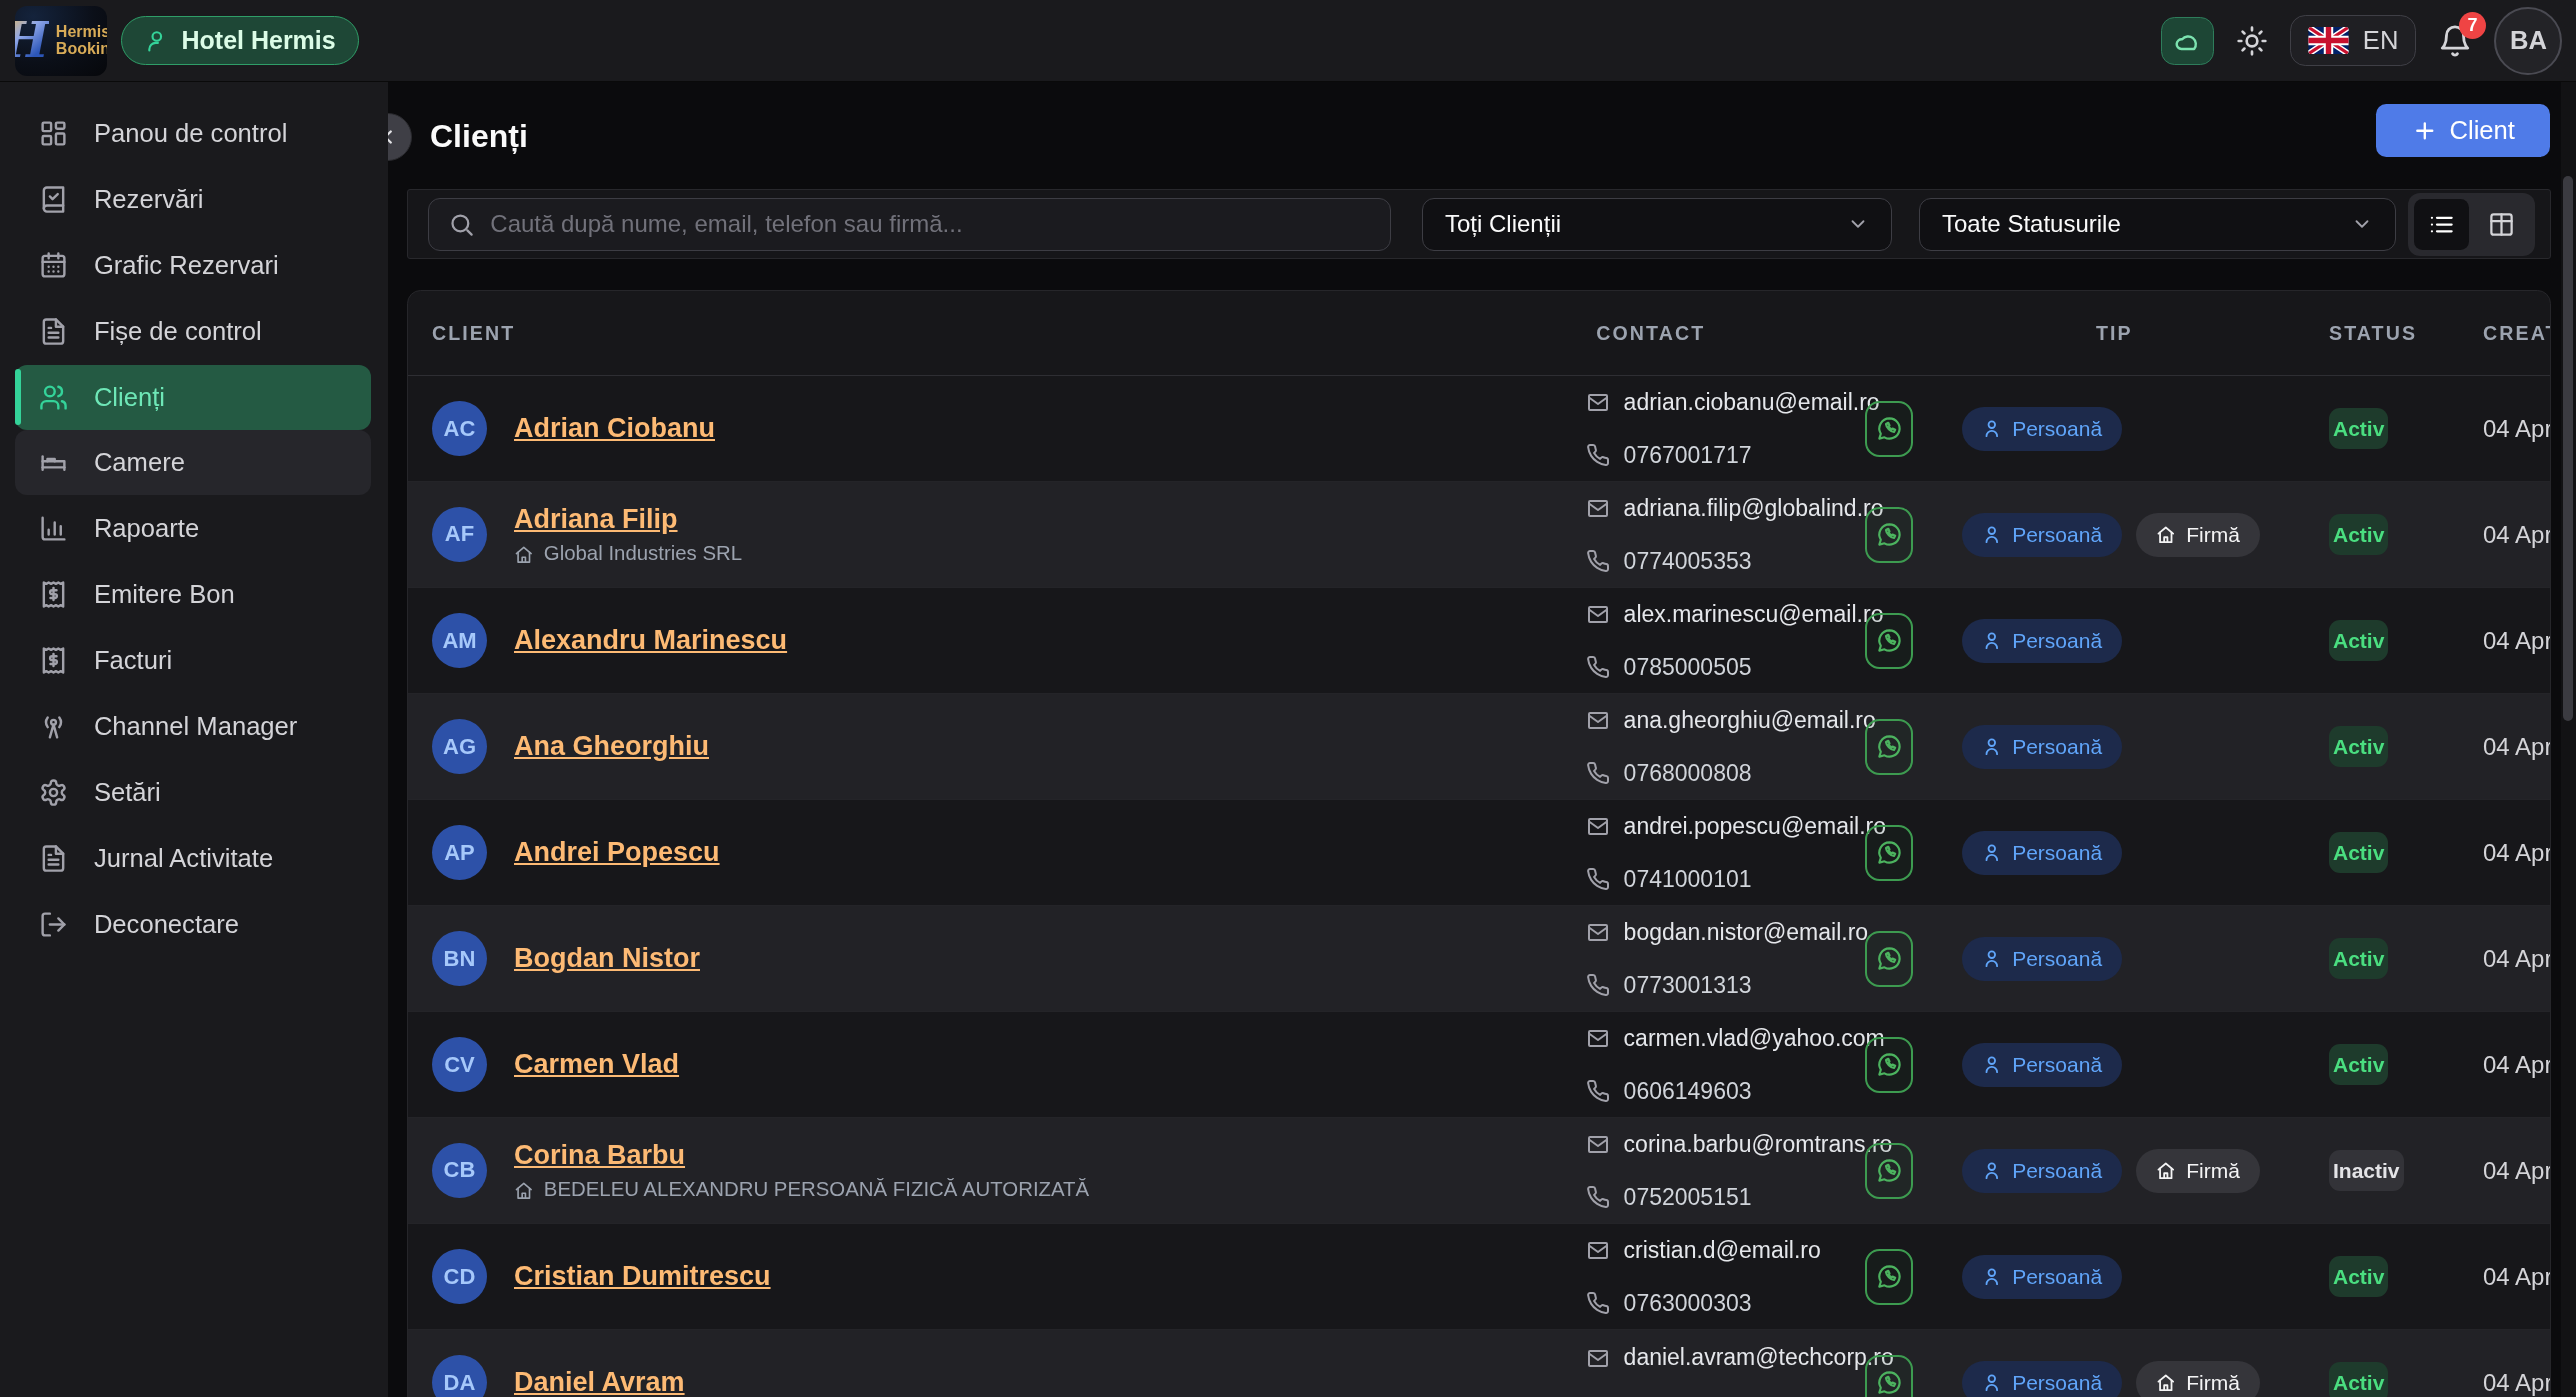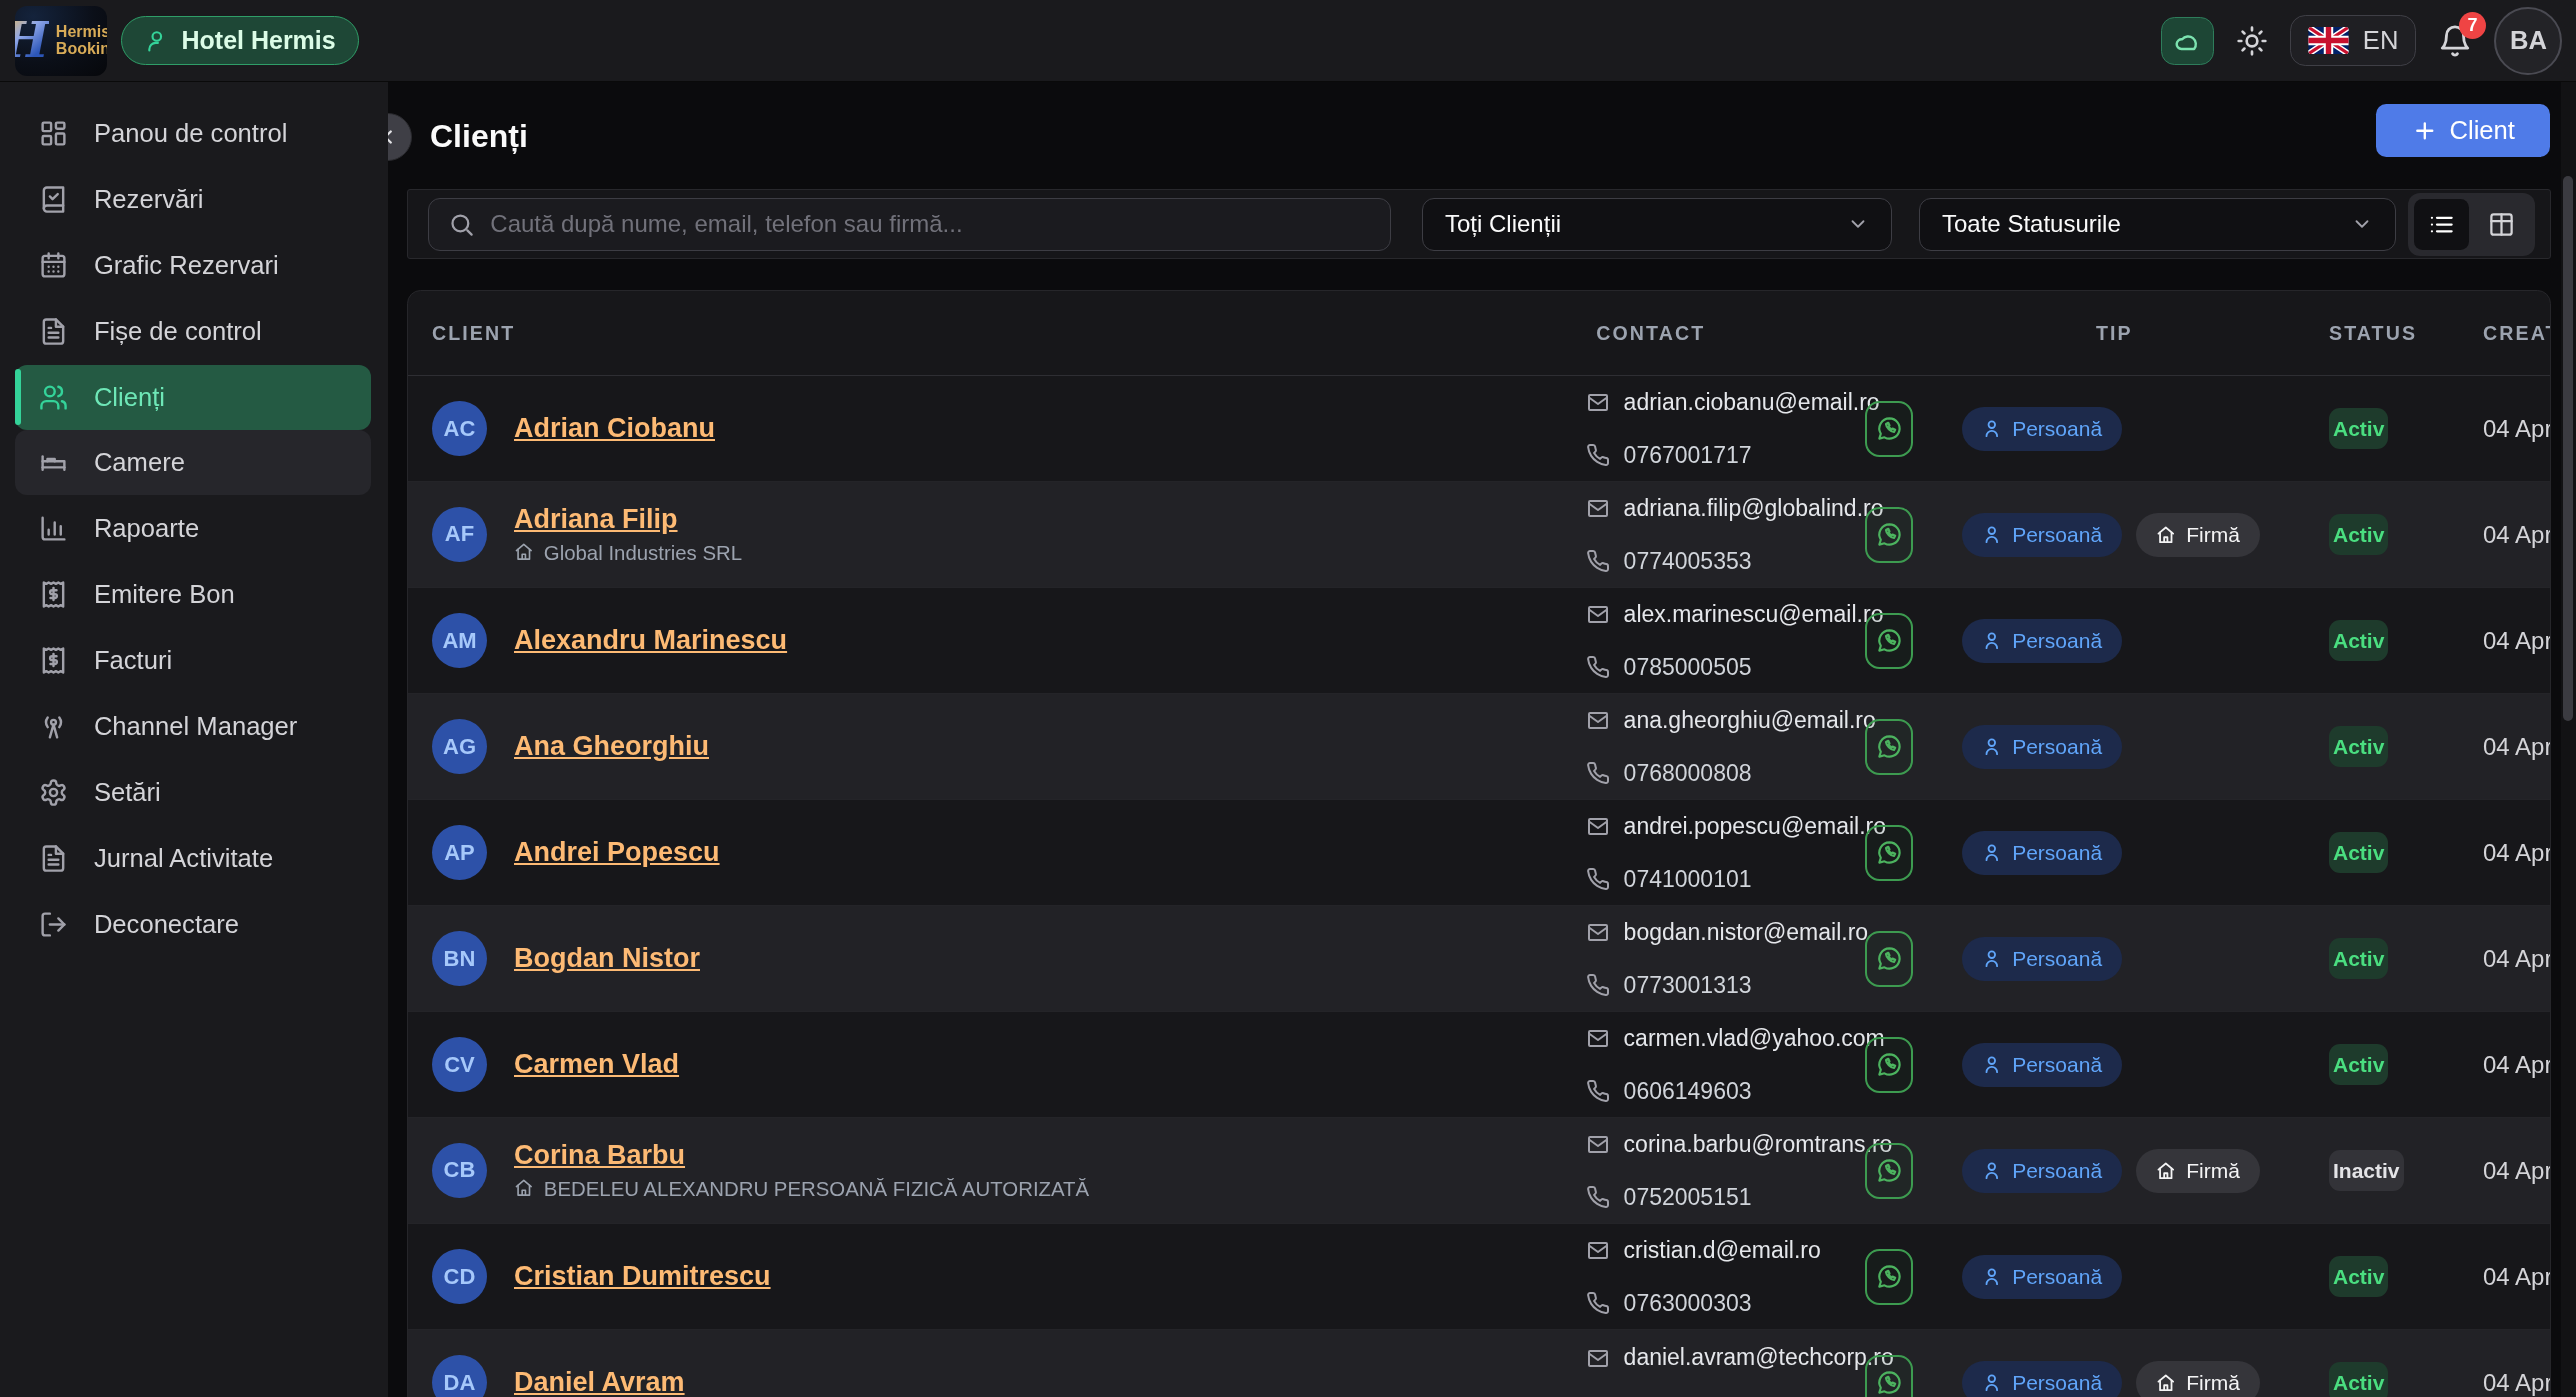--- a/index.html
+++ b/index.html
@@ -77,21 +77,21 @@
   .th-tip { padding-left:134px; }
   .trow { height:106px; border-bottom:0.9px solid #242428; }
   .trow.odd { background:#17171a; }
   .trow.even { background:#222226; }
   .cell { display:flex; align-items:center; min-width:0; }
   .c-client { gap:27px; }
   .avatar { width:55px; height:55px; border-radius:50%; background:#2d51a8; color:#a6c8fa; font-size:22px; font-weight:700;
     display:flex; align-items:center; justify-content:center; flex:0 0 auto; }
   .nameblock { display:flex; flex-direction:column; gap:6.8px; min-width:0; }
   .cname { font-size:27px; font-weight:600; color:#fdba74; white-space:nowrap;text-decoration:underline; }
-  .ccompany { display:flex; align-items:flex-start; gap:10.2px; font-size:20.4px; color:#9ca3af; white-space:nowrap; }
+  .ccompany { display:flex; align-items:flex-end; gap:10.2px; font-size:20.4px; color:#9ca3af; white-space:nowrap; }
   .ccompany .ic { color:#9ca3af; flex:0 0 auto; }
   .c-contact { position:relative; }
   .contact-lines { display:flex; flex-direction:column; gap:26px; }
   .cline { display:flex; align-items:center; gap:13.6px; font-size:23px; color:#e5e7eb; white-space:nowrap; }
   .cline.phone { color:#d1d5db; }
   .cline .ic { color:#a1a1aa; flex:0 0 auto; }
   .wa-btn { position:absolute; left:279px; top:50%; transform:translateY(-50%); width:48px; height:56px;
     border:2.6px solid #3d9b50; border-radius:14.5px; background:rgba(30,80,40,0.10); color:#4cb35f;
     display:flex; align-items:center; justify-content:center; }
   .c-tip { gap:13.6px; }

